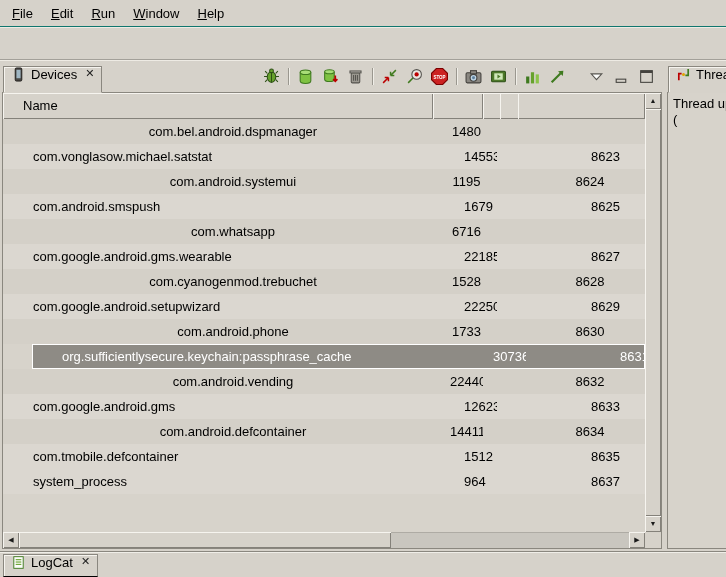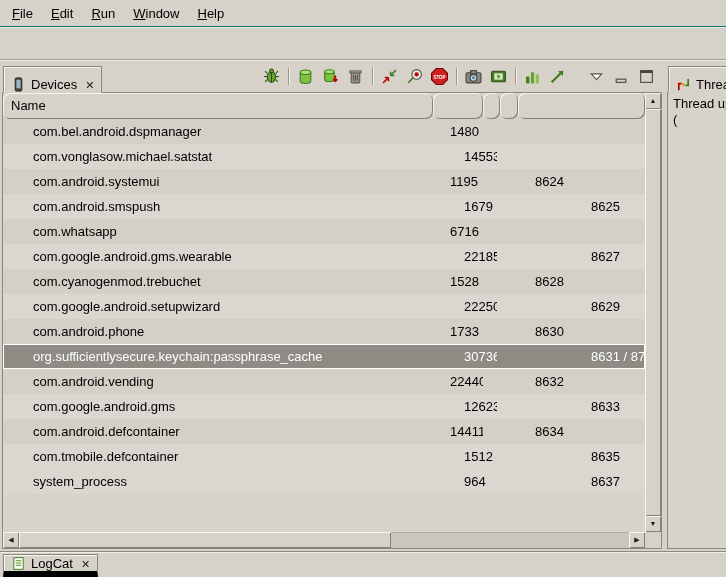--- a/index.html
+++ b/index.html
@@ -22,46 +22,46 @@
 
   
   .main { position:absolute; top:62px; left:0; width:726px; bottom:26px; }
   .panel { position:absolute; top:1px; bottom:2px; }
   .devices-panel { left:2px; width:660px; }
   .threads-panel { left:667px; width:300px; }
 
   
   .tabbar { height:30px; display:flex; align-items:flex-end; position:relative;
             border-bottom:1px solid #8a877f; }
-  .tab { display:inline-flex; align-items:flex-end; gap:5px; height:27px; padding:0 7px;
+  .tab { display:inline-flex; align-items:flex-start; gap:5px; height:27px; padding:0 7px;
          background:#d6d2ca; border:1px solid #8a877f; border-bottom:1px solid #d6d2ca;
          box-shadow:inset 1px 1px 0 #f6f4ef; margin-bottom:-1px; margin-left:1px; z-index:2; }
   .tab-label { white-space:nowrap; }
   .tab-close { font-size:11px; color:#222; padding-left:3px; }
   .tab-icon svg { width:15px; height:15px; display:block; }
 
   
   .view-toolbar { position:absolute; right:3px; bottom:5px; display:flex; align-items:center; z-index:3; }
   .tbtn { width:25px; height:21px; display:flex; align-items:center; justify-content:center; border:1px solid transparent; }
   .tbtn svg { width:17px; height:17px; display:block; }
   .tsep { width:1px; height:17px; background:#9a978f; box-shadow:1px 0 0 #f0eee8; margin:0 4px; }
   .tgap { width:14px; }
 
   
   .devices-content { position:absolute; top:30px; left:0; right:0; bottom:0;
                      background:#d7d3cb; border:1px solid #8a877f; border-top:none; }
   .table-header { position:absolute; top:0; left:0; right:16px; height:26px;
                   display:grid; grid-template-columns:430px 50px 17px 18px 1fr; }
-  .th { background:#d6d2ca; padding:5px 8px; white-space:nowrap; overflow:hidden;
-        box-shadow:inset 1px 1px 0 #f6f4ef, inset -1px -1px 0 #84817a;border-radius:7px; }
+  .th { background:#d6d2ca; padding:5px 20px; white-space:nowrap; overflow:hidden;
+        box-shadow:inset 1px 1px 0 #f6f4ef, inset -1px -1px 0 #84817a; }
   .table-body { position:absolute; top:26px; left:0; right:16px; height:400px; overflow:hidden; }
   .row { height:25px; line-height:25px; display:grid; grid-template-columns:430px 50px 17px 18px 1fr; }
-  .row.even { background:#d4d0c8; }
+  .row.even { background:#d4d0c8;text-align:center; }
   .row.odd  { background:#dbd7d0;gap:14px; }
-  .row.selected { background:#8e8b85; color:#fff; box-shadow:inset 0 0 0 1px #ffffff; }
+  .row.selected { background:#8e8b85; color:#fff; box-shadow:inset 0 0 0 1px #ffffff;margin-left:29px; }
   .cell { white-space:nowrap; overflow:hidden; }
   .cell-name { padding-left:30px; }
   .cell-pid  { padding-left:17px; }
   .cell-port { padding-left:17px; }
 
   
   .vscroll { position:absolute; top:0; right:0; bottom:16px; width:16px;
              background:#c9c6bf; box-shadow:inset 1px 0 0 #aeaba4; }
   .hscroll { position:absolute; left:0; right:16px; bottom:0; height:16px;
              background:#c9c6bf; box-shadow:inset 0 1px 0 #aeaba4; }
@@ -78,21 +78,21 @@
 
   
   .threads-content { position:absolute; top:30px; left:0; right:0; bottom:0;
                      background:#d7d3cb; border:1px solid #8a877f; border-top:none;
                      padding:3px 5px; line-height:16px; }
 
   
   .logcat-bar { position:absolute; left:0; bottom:0; width:726px; height:26px;
                 background:#d6d2ca; border-top:1px solid #8a877f; box-shadow:inset 0 1px 0 #f0eee8;
                 display:flex; align-items:flex-end; padding-left:2px; }
-  .logcat-bar .tab { height:23px; margin-bottom:0; border-bottom:6px solid #000000; }
+  .logcat-bar .tab { height:23px; margin-bottom:0; border-bottom:1px solid #000000; }
 </style>
 </head>
 <body>
 
 <div class="menubar">
 
     <span class="menu-item even">File</span>
 
     <span class="menu-item odd">Edit</span>
 
@@ -247,20 +247,21 @@
             <span class="cell cell-pid">1480</span>
             <span class="cell"></span>
             <span class="cell"></span>
           </div>
 
           <div class="row odd">
             <span class="cell cell-name">com.vonglasow.michael.satstat</span>
             <span class="cell cell-pid">14553</span>
             <span class="cell"></span>
             <span class="cell"></span>
+            <span class="cell cell-port">8623</span>
           </div>
 
           <div class="row even">
             <span class="cell cell-name">com.android.systemui</span>
             <span class="cell cell-pid">1195</span>
             <span class="cell"></span>
             <span class="cell"></span>
             <span class="cell cell-port">8624</span>
           </div>
 

